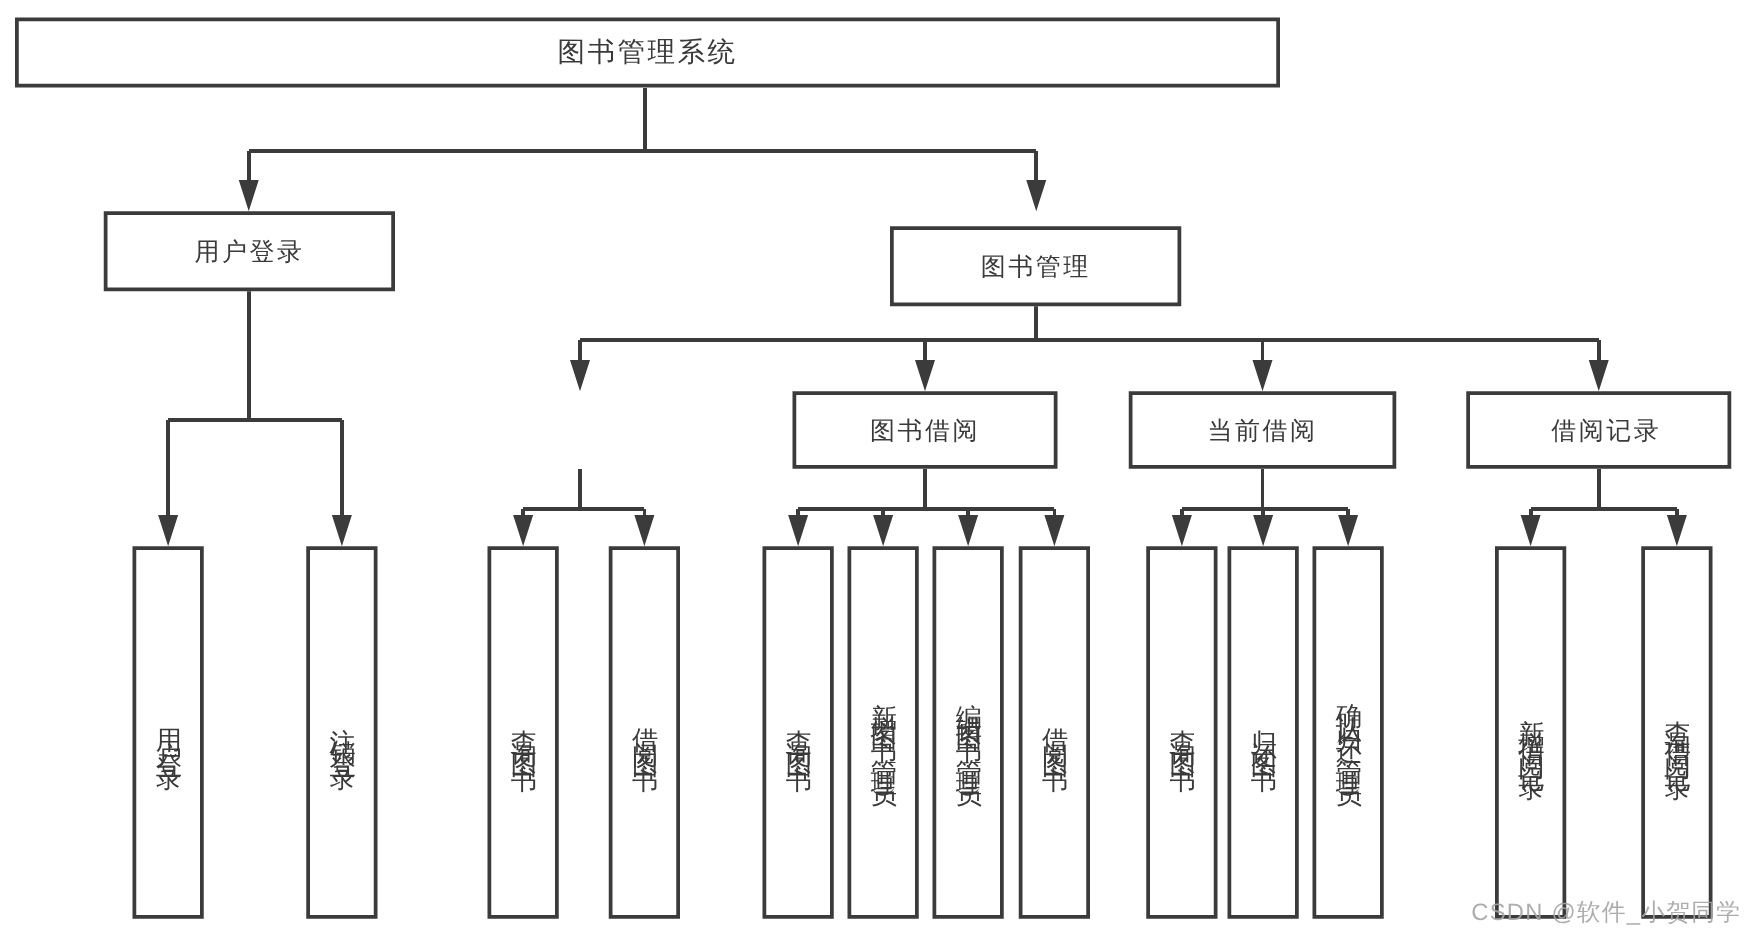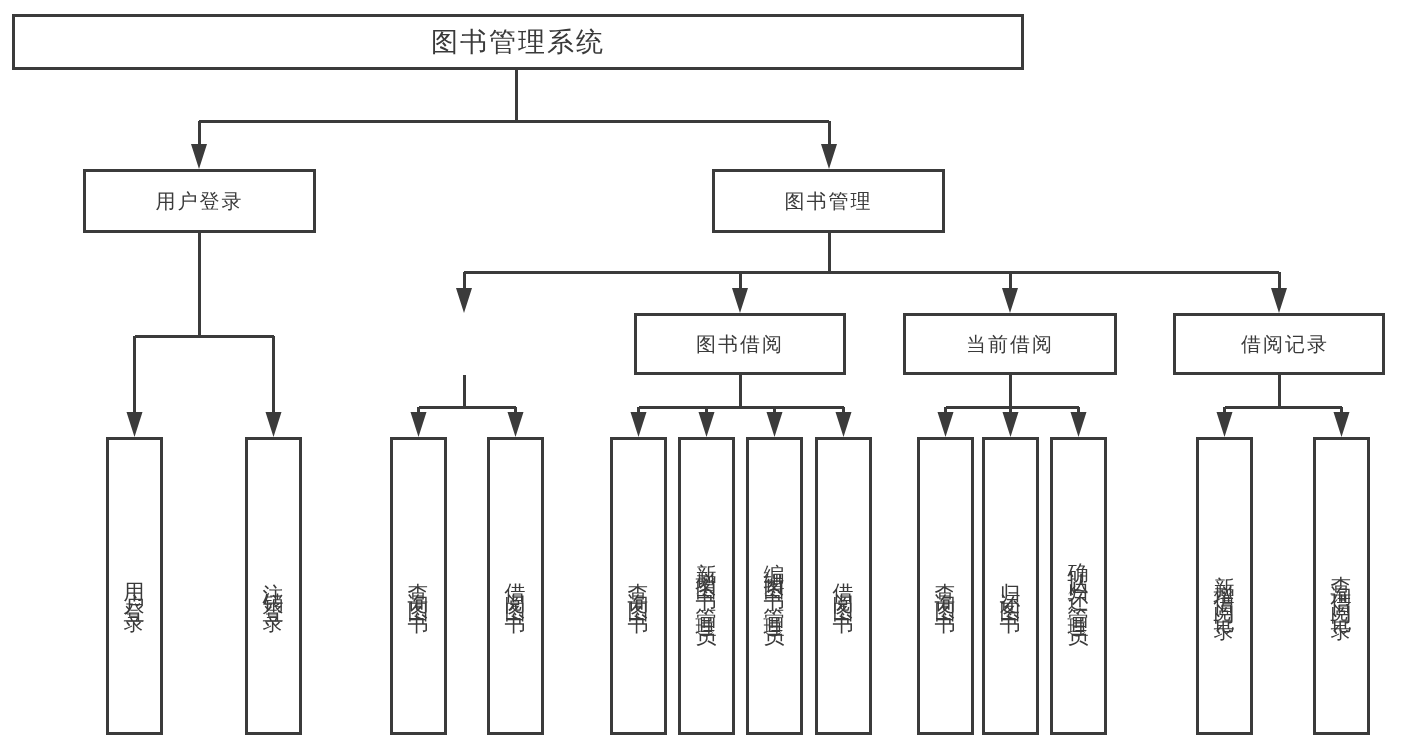--- a/index.html
+++ b/index.html
@@ -24,23 +24,23 @@
     color: #3a3a3a;
     display: flex;
     align-items: center;
     justify-content: center;
   }
   .h-box {
     font-size: 20px;
     letter-spacing: 2px;
     white-space: nowrap;
   }
-  .root-box { left: 12px; top: 14px; width: 1012px; height: 56px; font-size: 27px; text-align: right; }
+  .root-box { left: 12px; top: 14px; width: 1012px; height: 56px; font-size: 22px; text-align: right; }
   .n-user    { left: 83px;  top: 169px; width: 233px; height: 64px; }
-  .n-mgmt    { left: 712px; top: 169px; width: 233px; height: 64px; }
+  .n-mgmt    { left: 712px; top: 181px; width: 233px; height: 64px; }
   .n-newbook { left: 362px;  top: 313px; width: 204px; height: 62px; }
   .n-borrow  { left: 634px;  top: 313px; width: 212px; height: 62px; }
   .n-current { left: 903px;  top: 313px; width: 214px; height: 62px; }
   .n-records { left: 1173px; top: 313px; width: 212px; height: 62px; padding-left: 12px; }
   .v-box {
     top: 437px;
     width: 57px;
     height: 298px;
     writing-mode: vertical-rl;
     text-orientation: mixed;
@@ -116,14 +116,15 @@
   <div class="box v-box l5">查询图书</div>
   <div class="box v-box long l6">新增图书（管理员）</div>
   <div class="box v-box long l7">编辑图书（管理员）</div>
   <div class="box v-box l8">借阅图书</div>
   <div class="box v-box l9">查询图书</div>
   <div class="box v-box l10">归还图书</div>
   <div class="box v-box long l11">确认归还（管理员）</div>
   <div class="box v-box long l12">新增借阅记录</div>
   <div class="box v-box long l13">查询借阅记录</div>
 
+  <div class="watermark">CSDN @软件_小贺同学</div>
 
 </div>
 
 </body></html>

